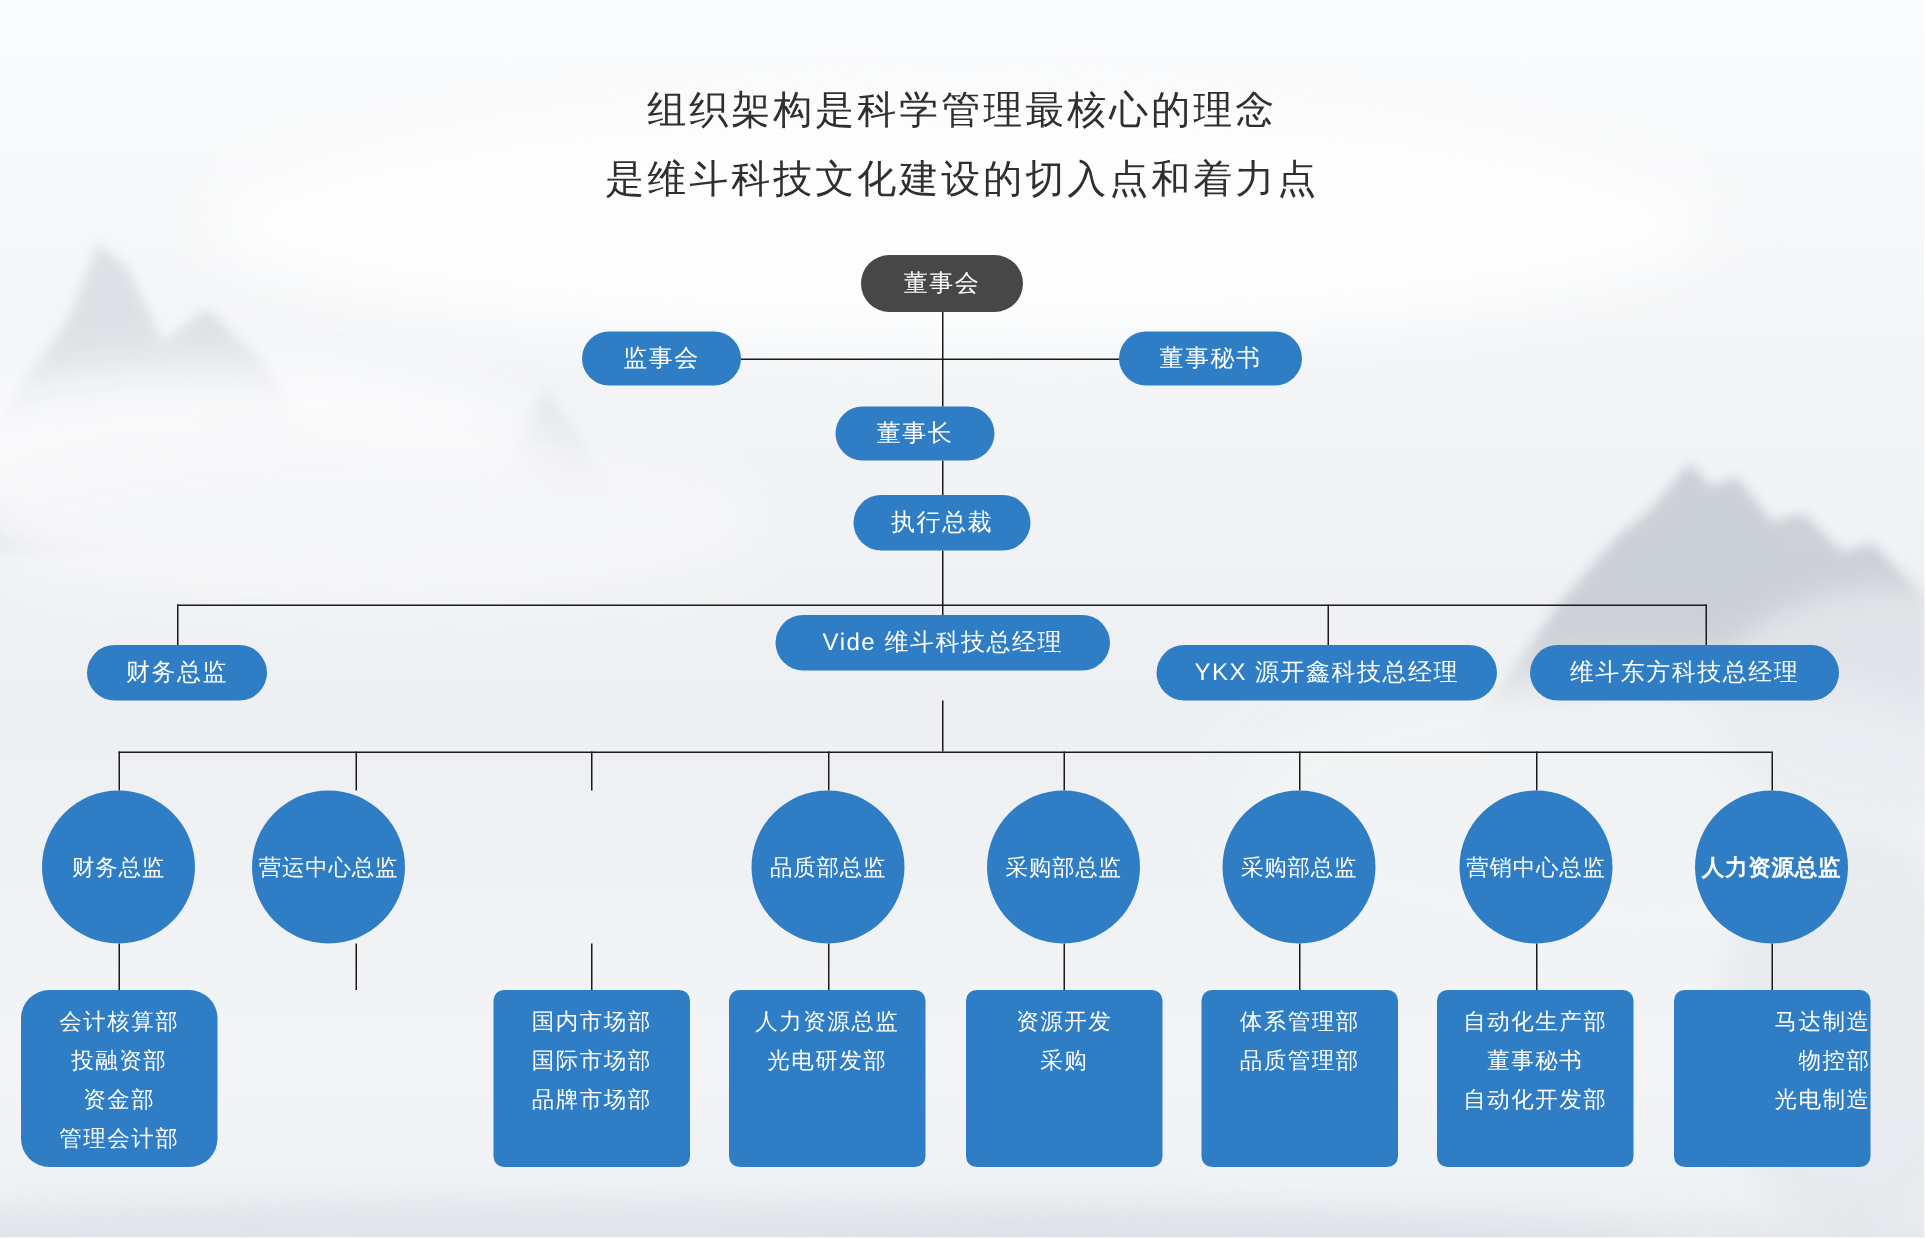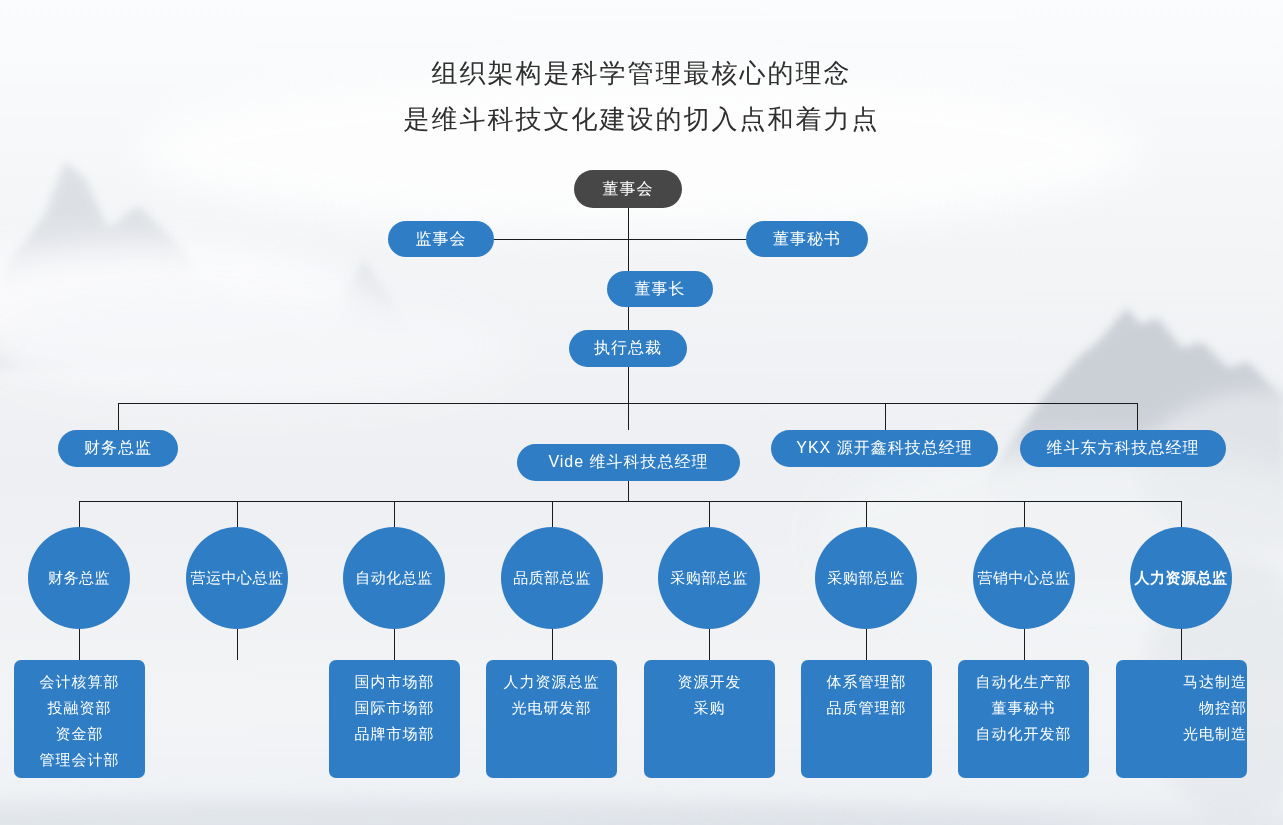--- a/index.html
+++ b/index.html
@@ -90,38 +90,37 @@
   <div class="vline" style="left:394px;top:629px;height:31px;"></div>
   <div class="vline" style="left:552px;top:629px;height:31px;"></div>
   <div class="vline" style="left:709px;top:629px;height:31px;"></div>
   <div class="vline" style="left:866px;top:629px;height:31px;"></div>
   <div class="vline" style="left:1024px;top:629px;height:31px;"></div>
   <div class="vline" style="left:1181px;top:629px;height:31px;"></div>
 
   <div class="pill dark" style="left:574px;top:170px;width:108px;height:38px;">董事会</div>
   <div class="pill" style="left:388px;top:221px;width:106px;height:36px;">监事会</div>
   <div class="pill" style="left:746px;top:221px;width:122px;height:36px;">董事秘书</div>
-  <div class="pill" style="left:607px;top:271px;width:106px;height:36px;">董事长</div>
+  <div class="pill" style="left:557px;top:271px;width:106px;height:36px;">董事长</div>
   <div class="pill" style="left:569px;top:330px;width:118px;height:37px;">执行总裁</div>
 
   <div class="pill" style="left:58px;top:430px;width:120px;height:37px;">财务总监</div>
-  <div class="pill" style="left:517px;top:444px;width:223px;height:37px;">Vide 维斗科技总经理</div>
+  <div class="pill" style="left:517px;top:410px;width:223px;height:37px;">Vide 维斗科技总经理</div>
   <div class="pill" style="left:771px;top:430px;width:227px;height:37px;">YKX 源开鑫科技总经理</div>
   <div class="pill" style="left:1020px;top:430px;width:206px;height:37px;">维斗东方科技总经理</div>
 
   <div class="circle" style="left:28px;top:527px;">财务总监</div>
-  <div class="circle" style="left:186px;top:527px;">营运中心总监</div>
-  <div class="circle" style="left:343px;top:527px;">自动化总监</div>
+  <div class="circle" style="left:168px;top:527px;">营运中心总监</div>
   <div class="circle" style="left:501px;top:527px;">品质部总监</div>
   <div class="circle" style="left:658px;top:527px;">采购部总监</div>
   <div class="circle" style="left:815px;top:527px;">采购部总监</div>
   <div class="circle" style="left:973px;top:527px;">营销中心总监</div>
   <div class="circle" style="left:1130px;top:527px;font-weight:bold;">人力资源总监</div>
 
-  <div class="dept" style="left:14px;top:660px;">
+  <div class="dept" style="left:14px;top:660px;border-radius:19px;">
     <div>会计核算部</div>
     <div>投融资部</div>
     <div>资金部</div>
     <div>管理会计部</div>
   </div>
   <div class="dept" style="left:329px;top:660px;">
     <div>国内市场部</div>
     <div>国际市场部</div>
     <div>品牌市场部</div>
   </div>

